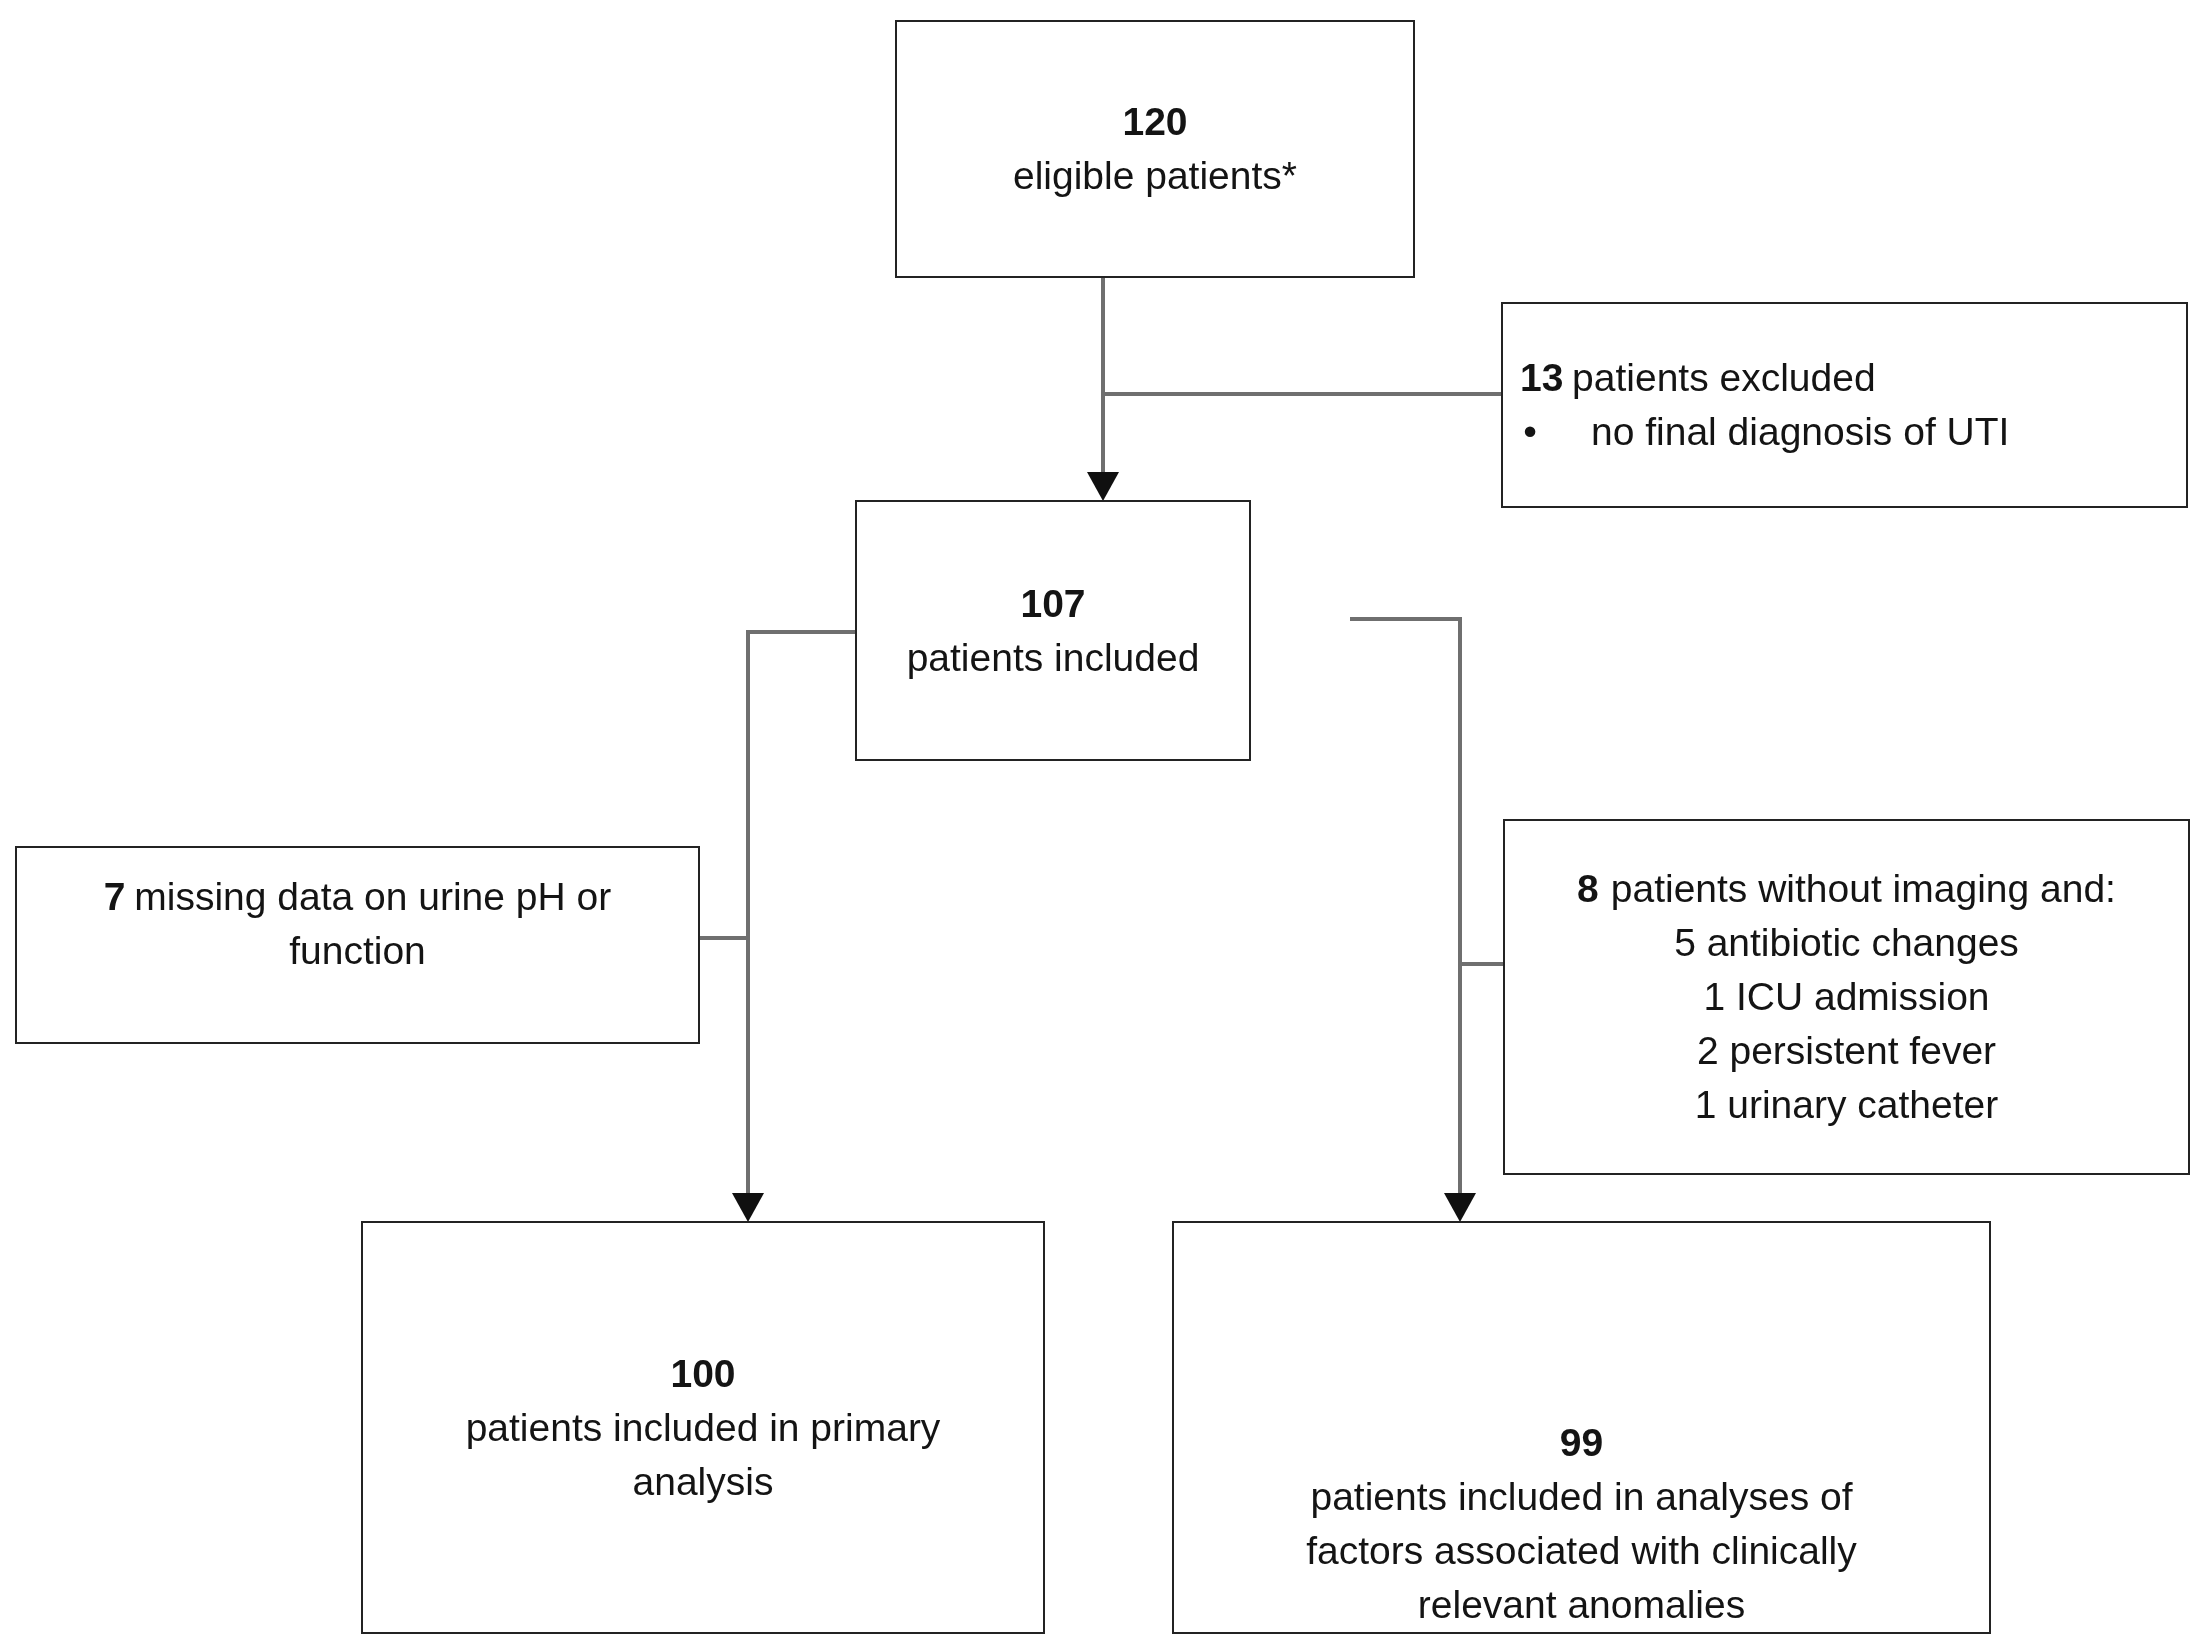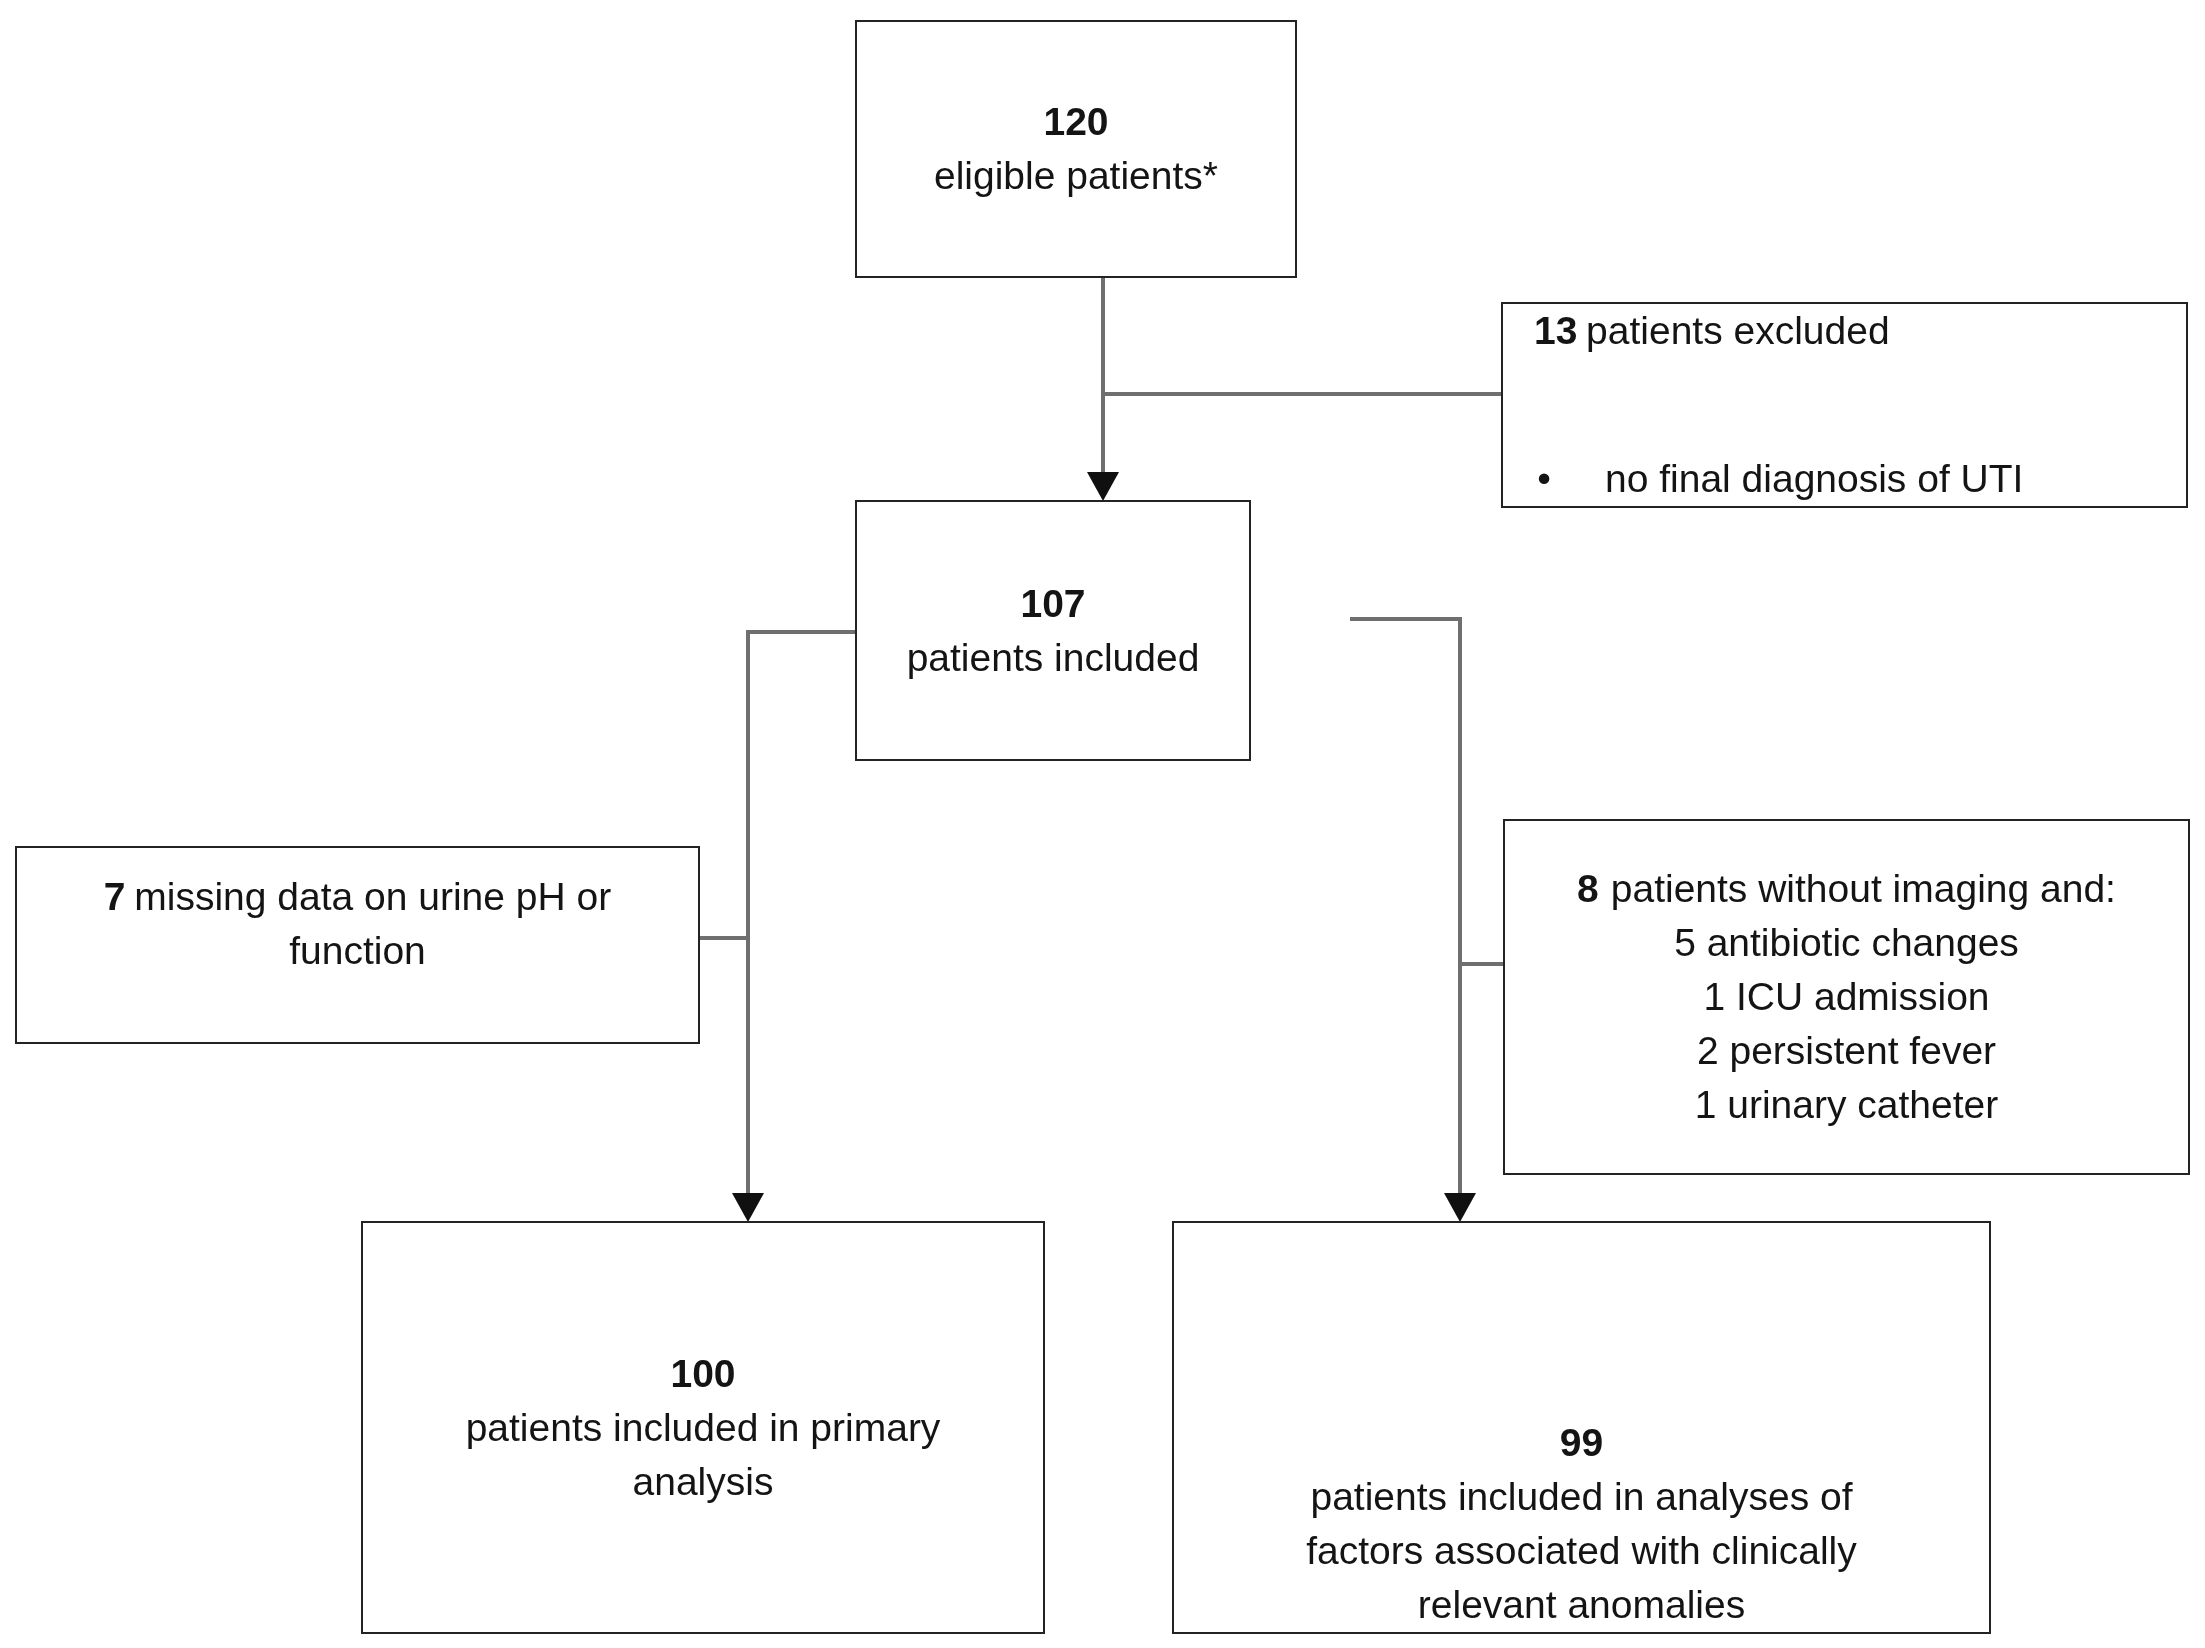--- a/index.html
+++ b/index.html
@@ -52,26 +52,26 @@
   <div class="hline" style="left:748px;top:630px;width:107px;"></div>
   <div class="vline" style="left:746px;top:630px;height:564px;"></div>
   <div class="hline" style="left:700px;top:936px;width:48px;"></div>
   <div class="arrowdown" style="left:732px;top:1193px;"></div>
 
   <div class="hline" style="left:1350px;top:617px;width:111px;"></div>
   <div class="vline" style="left:1458px;top:617px;height:578px;"></div>
   <div class="hline" style="left:1462px;top:962px;width:42px;"></div>
   <div class="arrowdown" style="left:1444px;top:1193px;"></div>
 
-  <div class="box center" style="left:855px;top:19.5px;width:442px;height:258px;">
+  <div class="box center" style="left:895px;top:19.5px;width:520px;height:258px;">
     <div class="tline numline">120</div>
     <div class="tline">eligible patients*</div>
   </div>
 
-  <div class="box leftalign" style="left:1501px;top:302px;width:687px;height:206px;padding-left:31px;justify-content:space-between;">
+  <div class="box leftalign" style="left:1501px;top:302px;width:687px;height:206px;padding-left:17px;">
     <div class="tline">
       <span class="b sgap">13</span><span>patients excluded</span>
     </div>
     <div class="tline">
       <span class="bullet">•</span><span>no final diagnosis of UTI</span>
     </div>
   </div>
 
   <div class="box center" style="left:855px;top:500px;width:396px;height:261px;">
     <div class="tline numline">107</div>

